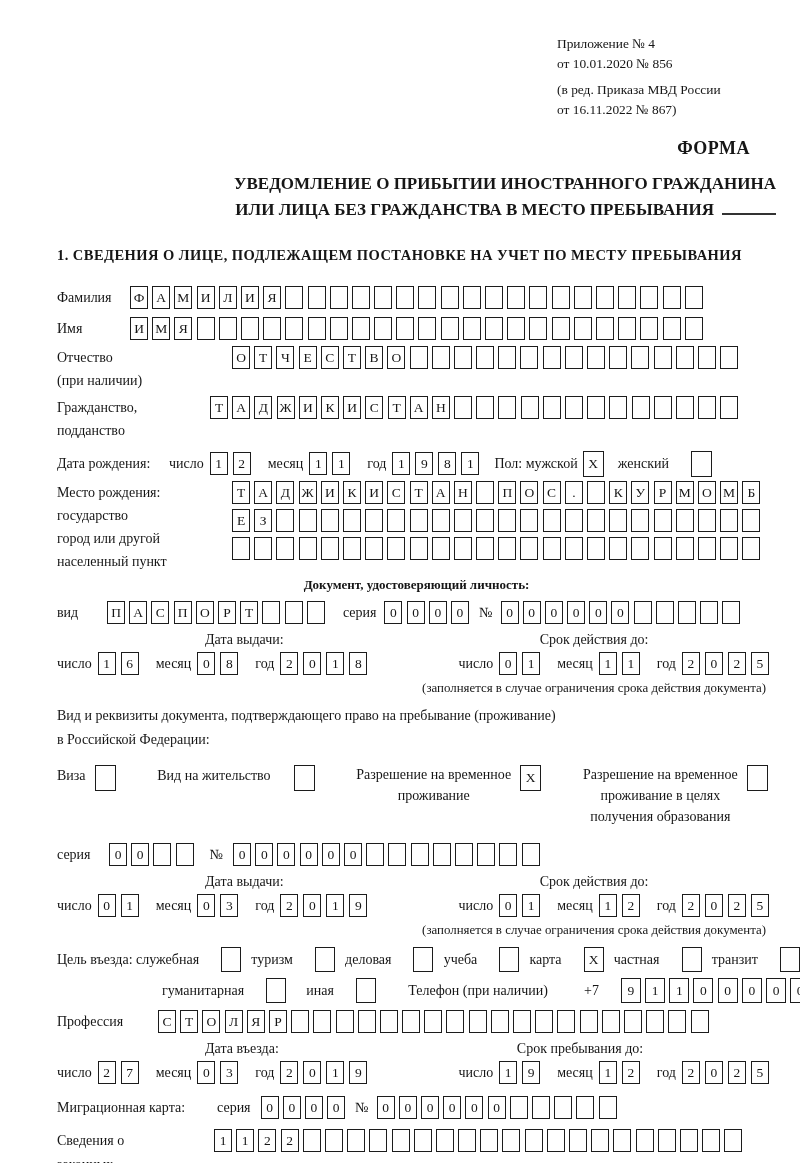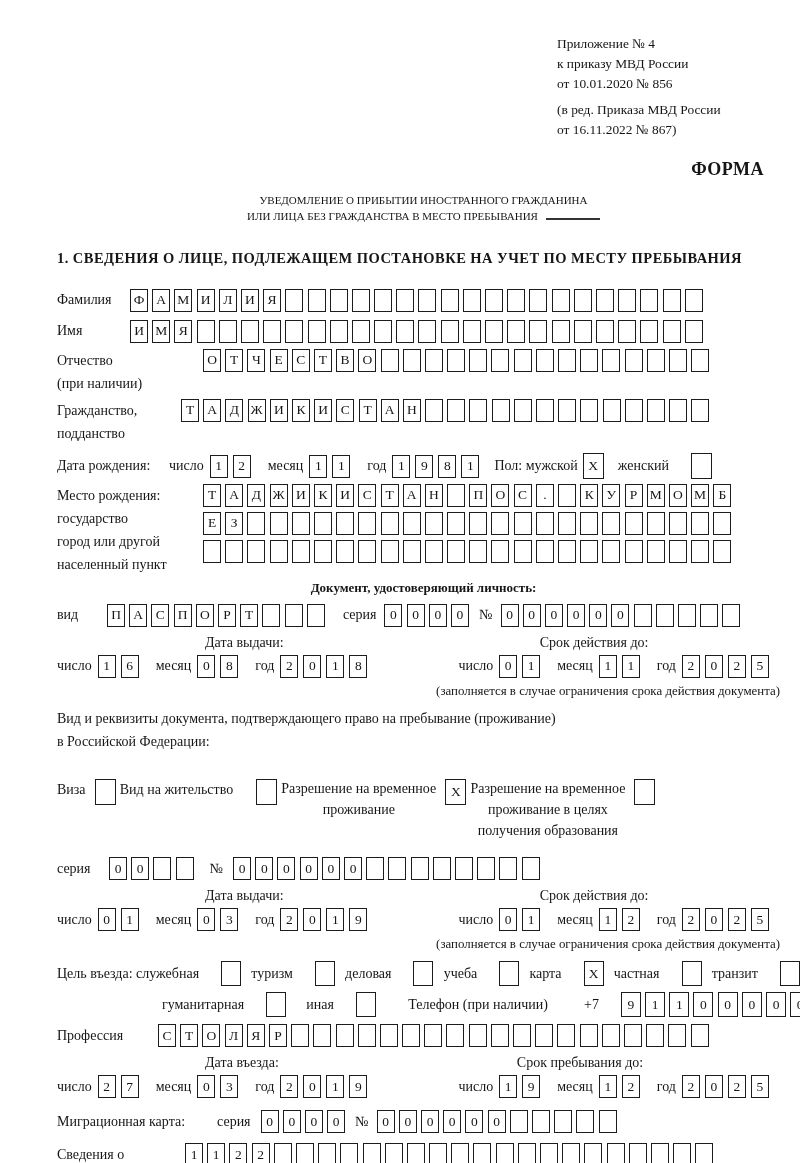--- a/index.html
+++ b/index.html
@@ -4,34 +4,34 @@
 <style>
   * { box-sizing: border-box; }
   html,body { margin:0; padding:0; background:#ffffff; }
   body {
     width:800px;
     color:#161616;
     font-family:"Liberation Serif","DejaVu Serif",serif;
   }
   .page {
     width:800px; height:1163px;
-    padding:34px 10px 0 57px;
+    padding:34px 24px 0 57px;
     position:relative; overflow:hidden;
   }
   
   .hdr { margin-left:500px; font-size:13.4px; line-height:1.5; }
   .hdr-amend { margin-top:6px; }
   .forma { text-align:right; padding-right:26px; font-weight:bold; font-size:18px; margin-top:18px; letter-spacing:.5px; }
   
-  .title { text-align:center; font-weight:normal; font-size:11px; line-height:1.5; margin-top:12px; }
+  .title { text-align:right; font-weight:bold; font-size:17px; line-height:1.5; margin-top:12px; }
   .blank-line { display:inline-block; width:54px; border-bottom:2.2px solid #333; height:3px; margin-left:8px; }
   .sec { font-weight:bold; font-size:14.5px; letter-spacing:.45px; margin-top:25px; margin-bottom:20px; }
   
   .row { display:flex; align-items:center; margin-bottom:4px; font-size:14px; min-height:27px; }
-  .mrow { display:flex; align-items:flex-start; margin-bottom:4px; font-size:14px; }
+  .mrow { display:flex; align-items:flex-start; margin-bottom:4px; font-size:14px;gap:29px; }
   .lbl { flex:0 0 auto; }
   .lblcol { flex:0 0 auto; display:flex; flex-direction:column; line-height:23px; font-size:14px; }
   .w73 { width:73px; } .w124 { width:124px; } .w146 { width:146px; } .w101 { width:101px; } .w128 { width:128px; }
   .boxrow { display:inline-flex; flex:0 0 auto; align-items:center; }
   .cb {
     display:inline-flex; align-items:center; justify-content:center;
     width:18px; height:23px; border:1.6px solid #1c1c1c;
     margin-right:4.2px; font-size:13.5px; line-height:1; background:#fff;
   }
   .big .cb { width:21px; height:26px; }
@@ -42,40 +42,39 @@
   .dg .dlbl:first-child { margin-left:0; }
   .dg .cb { margin-right:5px; }
   .dg2 { margin-left:86px; }
   .date-heads { display:flex; font-size:14px; margin:6px 0 2px 0; }
   .dh1 { margin-left:148px; }
   .dh2 { margin-left:256px; }
   .note { font-size:12.9px; text-align:right; padding-right:10px; margin:0 0 8px 0; }
   .center-bold { text-align:center; font-weight:bold; font-size:13px; margin:4px 0 6px 0; }
   .intro { font-size:14px; line-height:1.7; margin-top:4px; }
   
-  .opts { justify-content:flex-start; margin-top:24px; margin-bottom:14px; padding-right:4px; }
+  .opts { justify-content:space-between; margin-top:12px; margin-bottom:14px; padding-right:4px; }
   .opt { display:flex; align-items:flex-start; gap:9px; font-size:14px; }
   .opt-text { line-height:23px; }
   .opt-center { text-align:center; line-height:21px; }
   .opt .boxrow { margin-top:1px; }
   
   .purpose { flex-wrap:nowrap; gap:6px; }
   .purpose .cb, .p2 .cb { width:20px; height:25px; }
   .p-item { display:inline-flex; align-items:center; gap:22px; white-space:nowrap; }
   .p2 { margin-left:105px; gap:10px; }
   .gap-top { margin-top:8px; }
 </style>
 </head>
 <body>
 
 <div class="page">
 
   <div class="hdr">
     <div>Приложение № 4</div>
-    <div>к приказу МВД России</div>
     <div>от 10.01.2020 № 856</div>
     <div class="hdr-amend">
       <div>(в ред. Приказа МВД России</div>
       <div>от 16.11.2022 № 867)</div>
     </div>
   </div>
 
   <div class="forma">ФОРМА</div>
 
   <div class="title">

